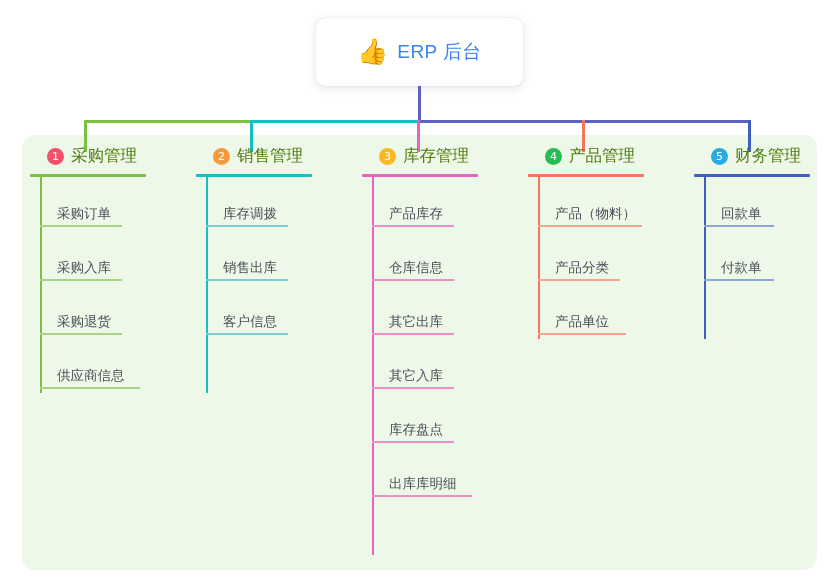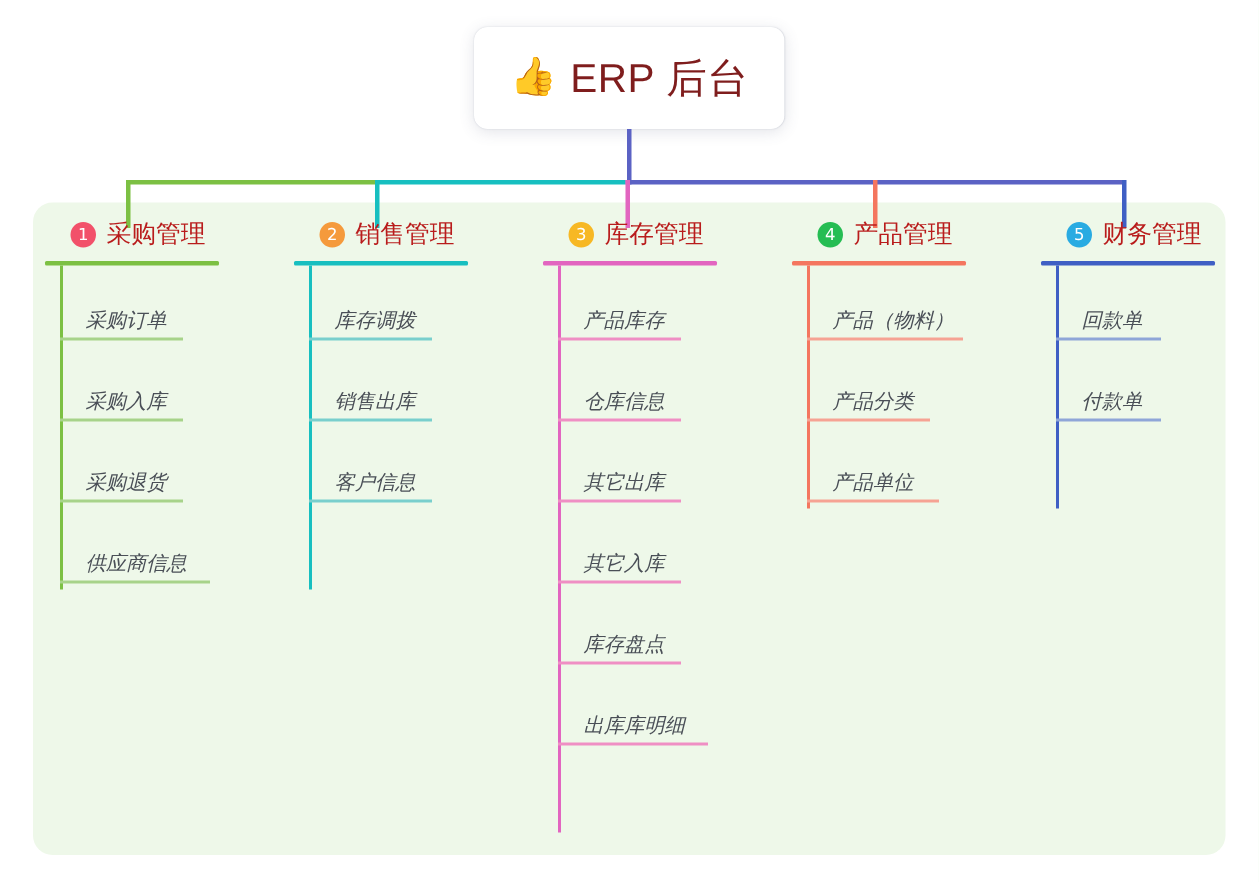--- a/index.html
+++ b/index.html
@@ -44,22 +44,22 @@
     align-items: center;
     gap: 9px;
   }
   .root-emoji {
     font-size: 25px;
     line-height: 1;
     display: inline-block;
     transform: translateY(-1px);
   }
   .root-title {
-    font-size: 27px;
-    color: #7f1d1d;
+    font-size: 19px;
+    color: #3b82f6;
     letter-spacing: 0.4px;
     white-space: nowrap;
   }
 
   
   .conn {
     position: absolute;
   }
 
   
@@ -91,34 +91,33 @@
     border-radius: 50%;
     color: #ffffff;
     font-size: 11px;
     line-height: 17px;
     text-align: center;
     font-family: "DejaVu Sans", sans-serif;
     flex: none;
   }
   .head-label {
     font-size: 16.5px;
-    color: #b91c1c;
+    color: #4d7c0f;
     white-space: nowrap;
   }
   .head-rule {
     height: 3px;
     border-radius: 1px;
     margin-top: 5px;
   }
 
   
   .leaves {
     position: relative;
     margin-top: 0;
-    font-style: italic;
   }
   .leaf-stem {
     position: absolute;
     left: 10px;
     top: 0;
     width: 2px;
   }
   .leaf {
     position: relative;
     height: 54px;

